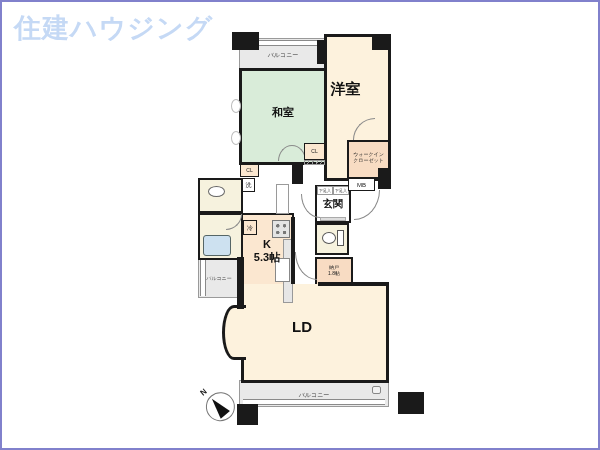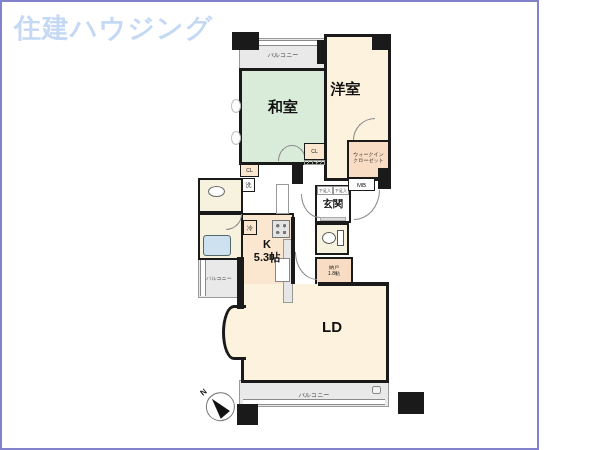--- a/index.html
+++ b/index.html
@@ -1,17 +1,17 @@
 <!DOCTYPE html>
 <html><head>
 <meta charset="utf-8">
 <style>
   html,body{margin:0;padding:0;}
   body{font-family:"Liberation Sans","DejaVu Sans",sans-serif;background:#fff;}
-  #canvas{position:relative;width:539px;height:450px;border:2px solid #8181cc;box-sizing:border-box;background:#fff;overflow:hidden;}
+  #canvas{position:relative;width:600px;height:450px;border:2px solid #8181cc;box-sizing:border-box;background:#fff;overflow:hidden;}
   .abs{position:absolute;box-sizing:border-box;}
   
   #logo{left:12px;top:8px;font-size:27px;font-weight:bold;color:#c5d9f5;letter-spacing:1px;white-space:nowrap;}
   
   .room{border:3px solid #1a1a1a;z-index:2;}
   .roomlabel{color:#111;text-align:center;line-height:1.15;font-weight:bold;z-index:4;}
   .tiny{font-size:5px;line-height:1.2;text-align:center;color:#222;z-index:4;}
   .balcony{background:#e9e9e9;border:1px solid #9a9a9a;z-index:1;}
   .balcony .blabel{position:absolute;width:100%;text-align:center;font-size:6px;color:#444;}
   .rail{position:absolute;border-top:1px solid #8a8a8a;border-bottom:1px solid #8a8a8a;background:#fff;z-index:2;}
@@ -21,21 +21,21 @@
   .arc{border:0 solid #8a8a8a;z-index:4;background:transparent;}
   .zig{background:repeating-linear-gradient(115deg,rgba(255,255,255,0) 0 3px,#9a9a9a 3px 4px);border:1px solid #9a9a9a;z-index:4;}
   .winmark{border:1px solid #bbb;border-radius:50%;background:#fff;z-index:3;}
   
   #balcony-top{left:237px;top:36px;width:88px;height:31px;}
   #balcony-top .rail{left:2px;top:1px;width:82px;height:4px;}
   #balcony-top .blabel{top:12px;}
   #yoshitsu{left:322px;top:32px;width:67px;height:147px;background:#fdf2dd;}
   #yoshitsu-label{left:310px;top:78px;width:67px;font-size:15px;}
   #washitsu{left:237px;top:66px;width:88px;height:97px;background:#d9ecd9;}
-  #washitsu-label{left:237px;top:96px;width:88px;font-size:15px;}
+  #washitsu-label{left:237px;top:104px;width:88px;font-size:11px;}
   #wic{left:345px;top:138px;width:43px;height:39px;background:#f8dcc3;border-width:2px;}
   #wic-label{left:345px;top:149px;width:43px;}
   #mb{left:346px;top:176px;width:27px;height:13px;padding-top:3px;}
   #genkan{left:313px;top:183px;width:36px;height:38px;background:#fff;border-width:2px;}
   #genkan-label{left:313px;top:196px;width:36px;font-size:10px;}
   .shoebox{top:184px;height:9px;width:16px;border:1px solid #999;background:#fff;font-size:4px;line-height:8px;text-align:center;color:#333;z-index:4;overflow:hidden;}
   #shoe1{left:315px;}#shoe2{left:331px;}
   #genkan-counter{left:318px;top:215px;width:26px;height:4px;border:1px solid #aaa;background:#ddd;z-index:4;}
   #toilet-room{left:313px;top:221px;width:34px;height:32px;background:#f6f2de;border-width:2px;}
   .toilet-bowl{left:320px;top:230px;width:14px;height:12px;border:1px solid #555;border-radius:50%;background:#fff;z-index:4;}
@@ -48,21 +48,21 @@
   #bathtub{left:201px;top:233px;width:28px;height:21px;background:#cde1f0;border:1px solid #566;border-radius:3px;z-index:4;}
   #kitchen{left:239px;top:211px;width:53px;height:95px;background:#fbe7d0;border:2px solid #1a1a1a;border-bottom:none;z-index:1;}
   #kitchen-label{left:242px;top:236px;width:46px;font-size:11px;z-index:7;}
   #fridge{left:241px;top:218px;width:14px;height:15px;background:#fbe7d0;padding-top:4px;}
   #stove{left:270px;top:218px;width:18px;height:18px;border:1px solid #777;background:#e4e4e4;z-index:5;
     background-image:radial-gradient(circle at 30% 30%,#777 1.5px,transparent 2px),radial-gradient(circle at 72% 30%,#777 1.5px,transparent 2px),radial-gradient(circle at 30% 72%,#777 1.5px,transparent 2px),radial-gradient(circle at 72% 72%,#777 1.5px,transparent 2px);}
   #counter{left:281px;top:237px;width:10px;height:64px;background:#e6e6e6;border:1px solid #999;z-index:5;}
   #ksink{left:273px;top:256px;width:15px;height:24px;background:#fff;border:1px solid #888;z-index:6;}
   #ld{left:239px;top:282px;width:148px;height:99px;background:#fdf2dd;border:3px solid #1a1a1a;border-top:none;z-index:2;}
   #ld-top-wall{left:316px;top:280px;width:71px;height:4px;}
-  #ld-label{left:256px;top:316px;width:148px;font-size:15px;}
+  #ld-label{left:226px;top:316px;width:148px;font-size:15px;}
   #ld-curve{left:220px;top:303px;width:24px;height:55px;background:#fdf2dd;border:3px solid #1a1a1a;border-right:none;border-radius:50% 0 0 50%;z-index:3;}
   #balcony-left{left:196px;top:255px;width:42px;height:41px;}
   #balcony-left .rail{left:1px;top:2px;width:4px;height:36px;border:none;border-left:1px solid #8a8a8a;border-right:1px solid #8a8a8a;background:#fff;}
   #balcony-left .blabel{top:17px;font-size:5px;}
   #balcony-bottom{left:237px;top:378px;width:150px;height:27px;}
   #balcony-bottom .rail{left:3px;bottom:1px;width:142px;height:4px;}
   #balcony-bottom .blabel{top:10px;}
   #drain{left:370px;top:384px;width:9px;height:8px;border:1px solid #888;border-radius:2px;background:#f2f2f2;z-index:3;}
   #cl1{left:302px;top:141px;width:21px;height:17px;background:#fbe7d0;padding-top:5px;font-size:5px;}
   #cl1-fold{left:302px;top:158px;width:21px;height:5px;}

